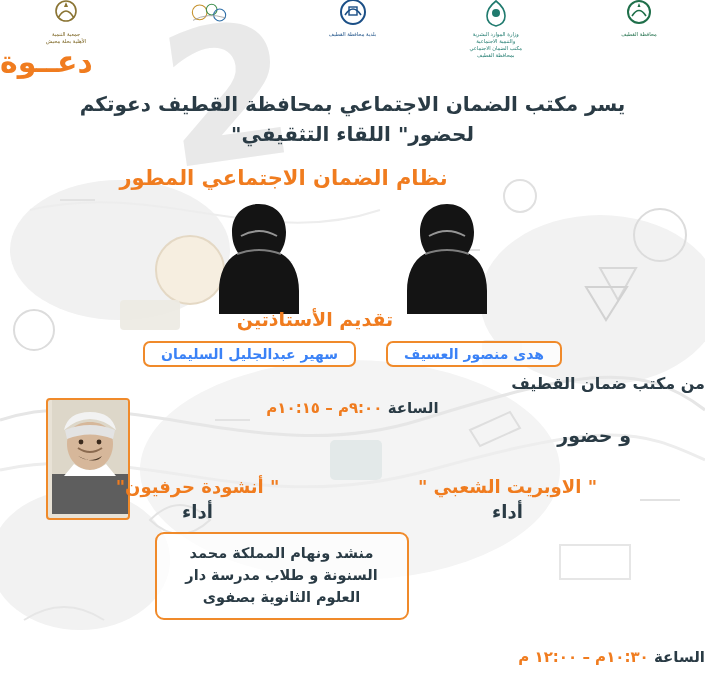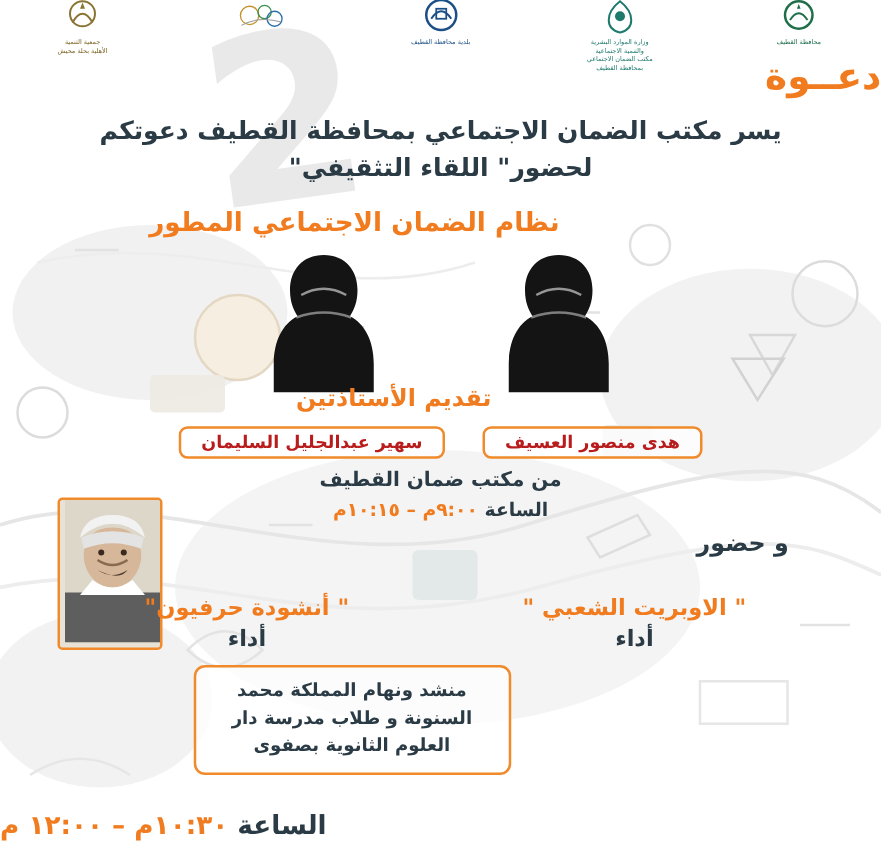--- a/index.html
+++ b/index.html
@@ -71,21 +71,21 @@
   .logo.teal .cap { color: #1f7a6e; }
   .logo.gold .cap { color: #7a6320; }
   .logo.green .cap { color: #1f6f4a; }
 
   
   .invite-title {
     position: absolute;
     top: 44px;
     left: 0;
     width: 705px;
-    text-align: right;
+    text-align: left;
     font-size: 30px;
     font-weight: bold;
     color: #f07c1f;
     letter-spacing: 2px;
     z-index: 5;
   }
   .line1 {
     position: absolute;
     top: 92px;
     left: 0;
@@ -156,29 +156,28 @@
     gap: 30px;
     z-index: 5;
   }
   .name-box {
     border: 2px solid #f08a2a;
     border-radius: 7px;
     background: rgba(255,255,255,0.72);
     padding: 3px 16px;
     font-size: 14px;
     font-weight: bold;
-    color: #b91c1c;
+    color: #3b82f6;
     white-space: nowrap;
   }
   .from-office {
     position: absolute;
     top: 374px;
     left: 0;
     width: 705px;
-    text-align: center;
     font-size: 16px;
     font-weight: bold;
     color: #2a3b45;
     z-index: 5;
   }
   .time1 {
     position: absolute;
     top: 399px;
     left: 0;
     width: 705px;
@@ -272,22 +271,22 @@
     line-height: 1.5;
     color: #2a3b45;
   }
   .perf-box.small { font-size: 14.5px; }
 
   .time2 {
     position: absolute;
     top: 648px;
     left: 0;
     width: 705px;
-    text-align: left;
-    font-size: 21px;
+    text-align: right;
+    font-size: 15px;
     font-weight: bold;
     color: #f07c1f;
     z-index: 5;
   }
   .time2 .label { color: #2a3b45; }
 </style>
 </head>
 <body>
 
 <div id="poster">

